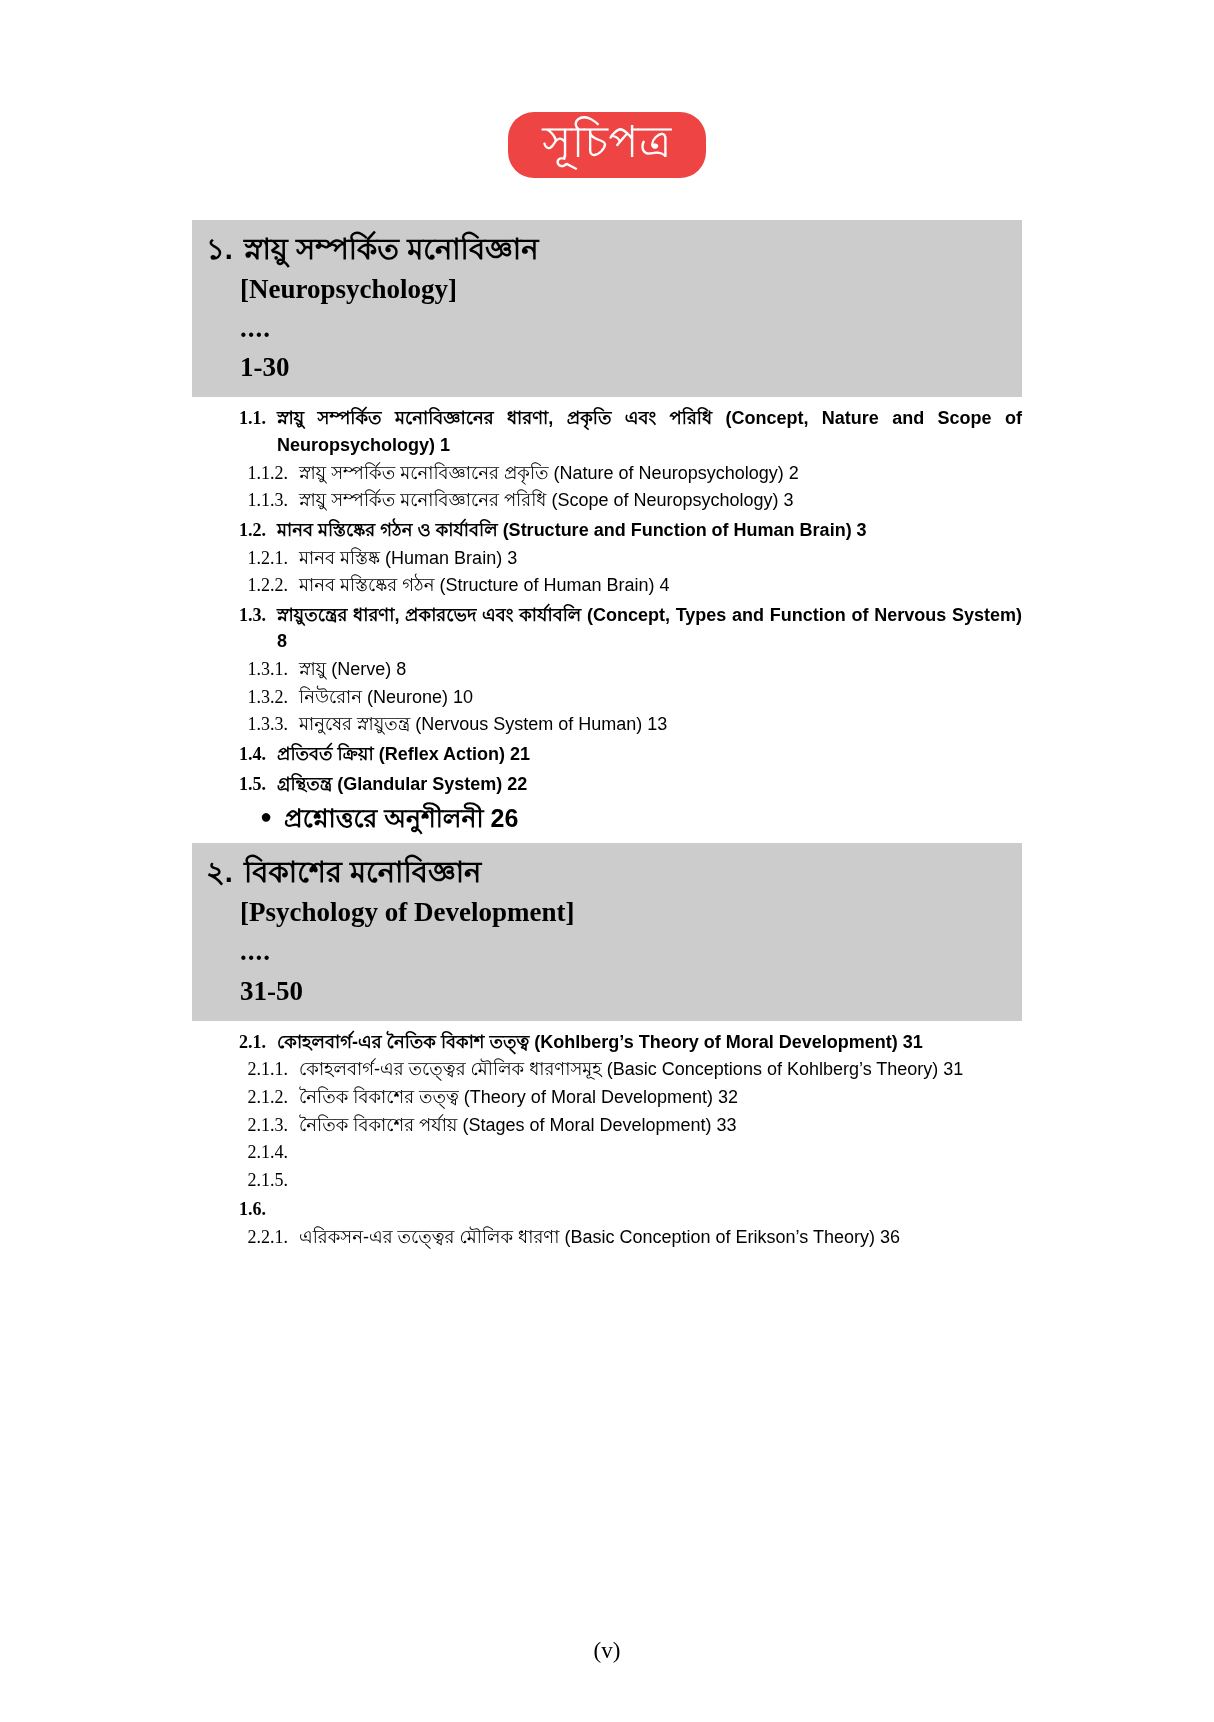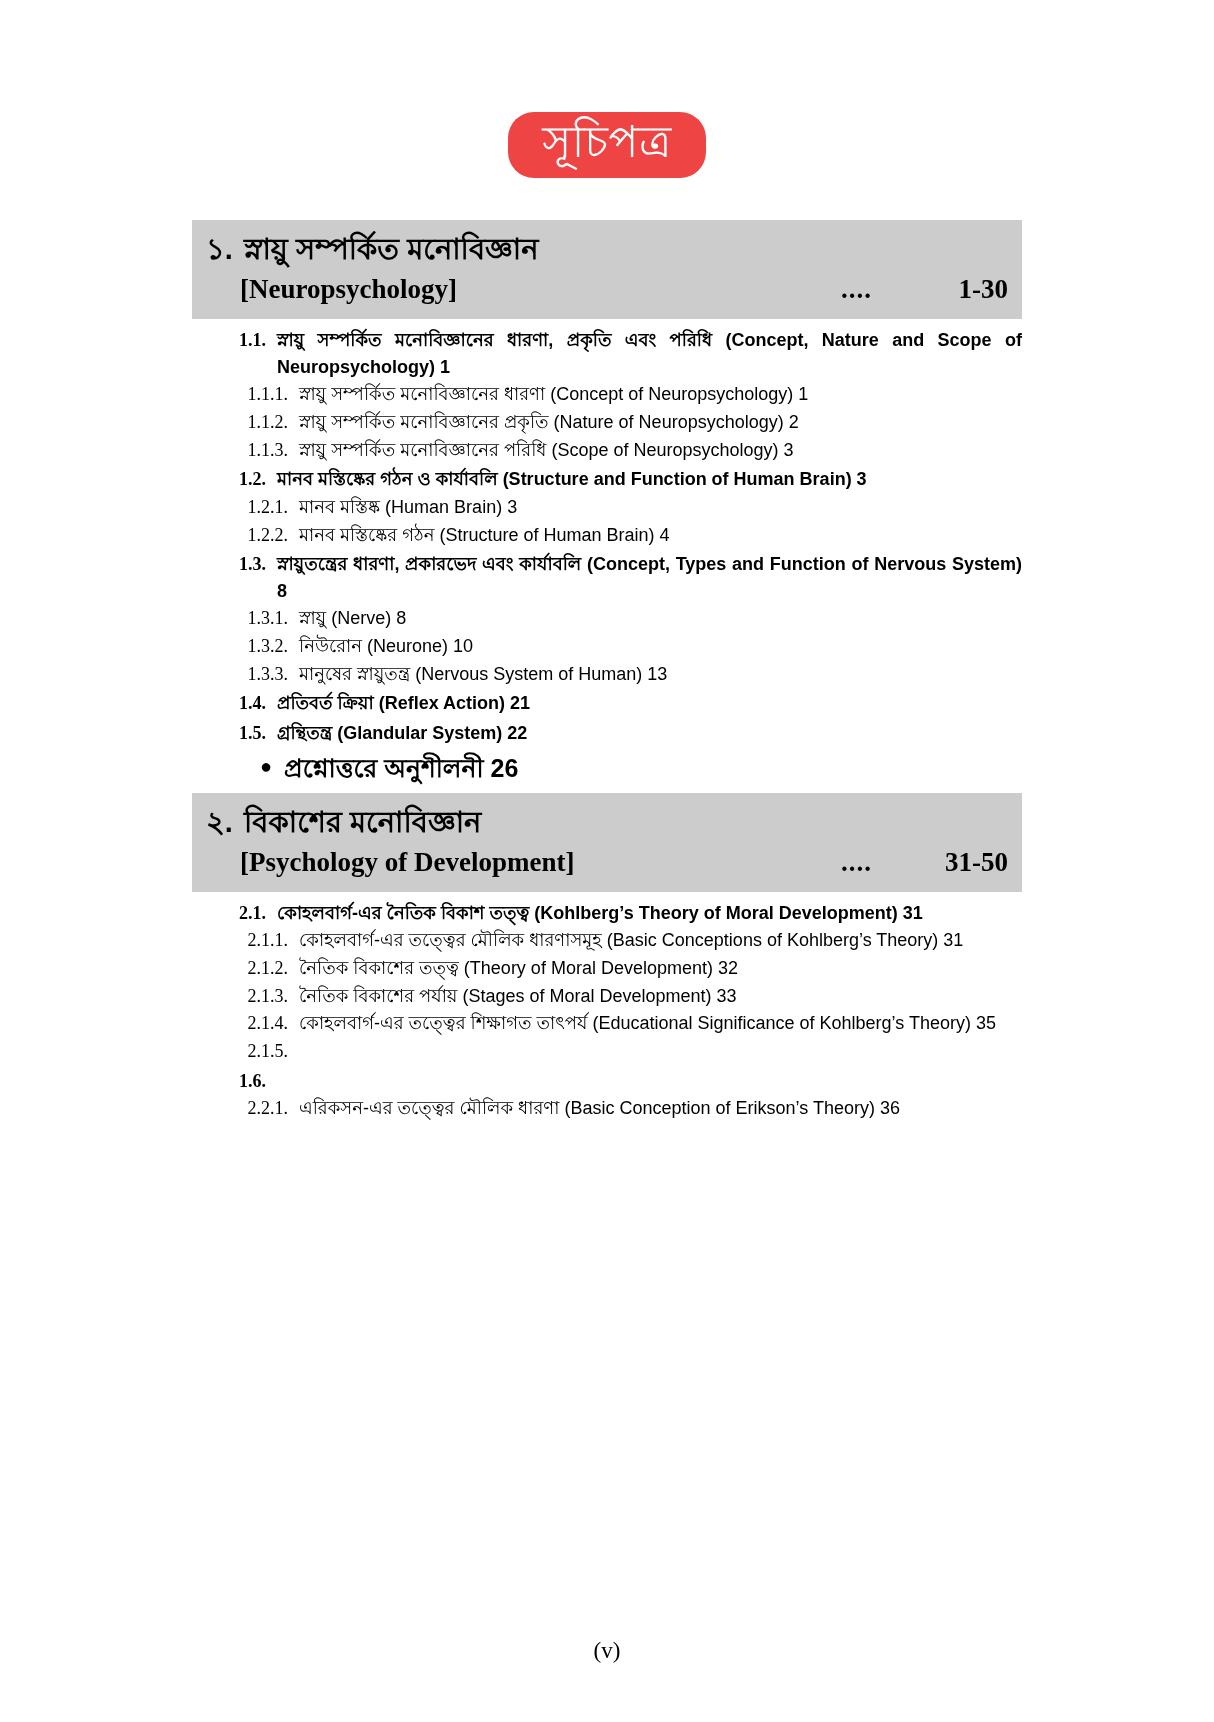--- a/index.html
+++ b/index.html
@@ -65,33 +65,33 @@
     display: inline-block;
     min-width: 30px;
   }
   .chapter-line2 {
     display: flex;
     align-items: baseline;
     font-size: 27px;
     line-height: 1.45;
     font-weight: bold;
     padding-left: 34px;
+    flex-direction: column;
   }
   .chapter-en { white-space: nowrap; }
   .chapter-fill { flex: 1 1 auto; }
   .chapter-dots {
     letter-spacing: 1px;
     font-size: 27px;
     padding-right: 44px;
     white-space: nowrap;
   }
   .chapter-pages {
     white-space: nowrap;
     min-width: 92px;
-    text-align: right;
   }
 
   
   .entry {
     display: flex;
     align-items: baseline;
     font-size: 18px;
     line-height: 1.48;
     margin: 1px 0 1px 0;
   }
@@ -171,24 +171,20 @@
             <span class="chapter-fill"></span>
             <span class="chapter-dots">....</span>
             <span class="chapter-pages">1-30</span>
           </div>
         </div>
         <div class="entry lvl2">
           <span class="num">1.1.</span>
           <span class="txt just bn">স্নায়ু সম্পর্কিত মনোবিজ্ঞানের ধারণা, প্রকৃতি এবং পরিধি (Concept, Nature and Scope of Neuropsychology) 1</span>
         </div>
         <div class="entry lvl3">
-          <span class="num">1.1.1.</span>
-          <span class="txt just bn">স্নায়ু সম্পর্কিত মনোবিজ্ঞানের ধারণা (Concept of Neuropsychology) 1</span>
-        </div>
-        <div class="entry lvl3">
           <span class="num">1.1.2.</span>
           <span class="txt just bn">স্নায়ু সম্পর্কিত মনোবিজ্ঞানের প্রকৃতি (Nature of Neuropsychology) 2</span>
         </div>
         <div class="entry lvl3">
           <span class="num">1.1.3.</span>
           <span class="txt just bn">স্নায়ু সম্পর্কিত মনোবিজ্ঞানের পরিধি (Scope of Neuropsychology) 3</span>
         </div>
         <div class="entry lvl2">
           <span class="num">1.2.</span>
           <span class="txt just bn">মানব মস্তিষ্কের গঠন ও কার্যাবলি (Structure and Function of Human Brain) 3</span>
@@ -251,21 +247,20 @@
         <div class="entry lvl3">
           <span class="num">2.1.2.</span>
           <span class="txt just bn">নৈতিক বিকাশের তত্ত্ব (Theory of Moral Development) 32</span>
         </div>
         <div class="entry lvl3">
           <span class="num">2.1.3.</span>
           <span class="txt just bn">নৈতিক বিকাশের পর্যায় (Stages of Moral Development) 33</span>
         </div>
         <div class="entry lvl3">
           <span class="num">2.1.4.</span>
-          <span class="txt just bn">কোহলবার্গ-এর তত্ত্বের শিক্ষাগত তাৎপর্য (Educational Significance of Kohlberg’s Theory) 35</span>
         </div>
         <div class="entry lvl3">
           <span class="num">2.1.5.</span>
         </div>
         <div class="entry lvl2">
           <span class="num">1.6.</span>
         </div>
         <div class="entry lvl3">
           <span class="num">2.2.1.</span>
           <span class="txt just bn">এরিকসন-এর তত্ত্বের মৌলিক ধারণা (Basic Conception of Erikson’s Theory) 36</span>

